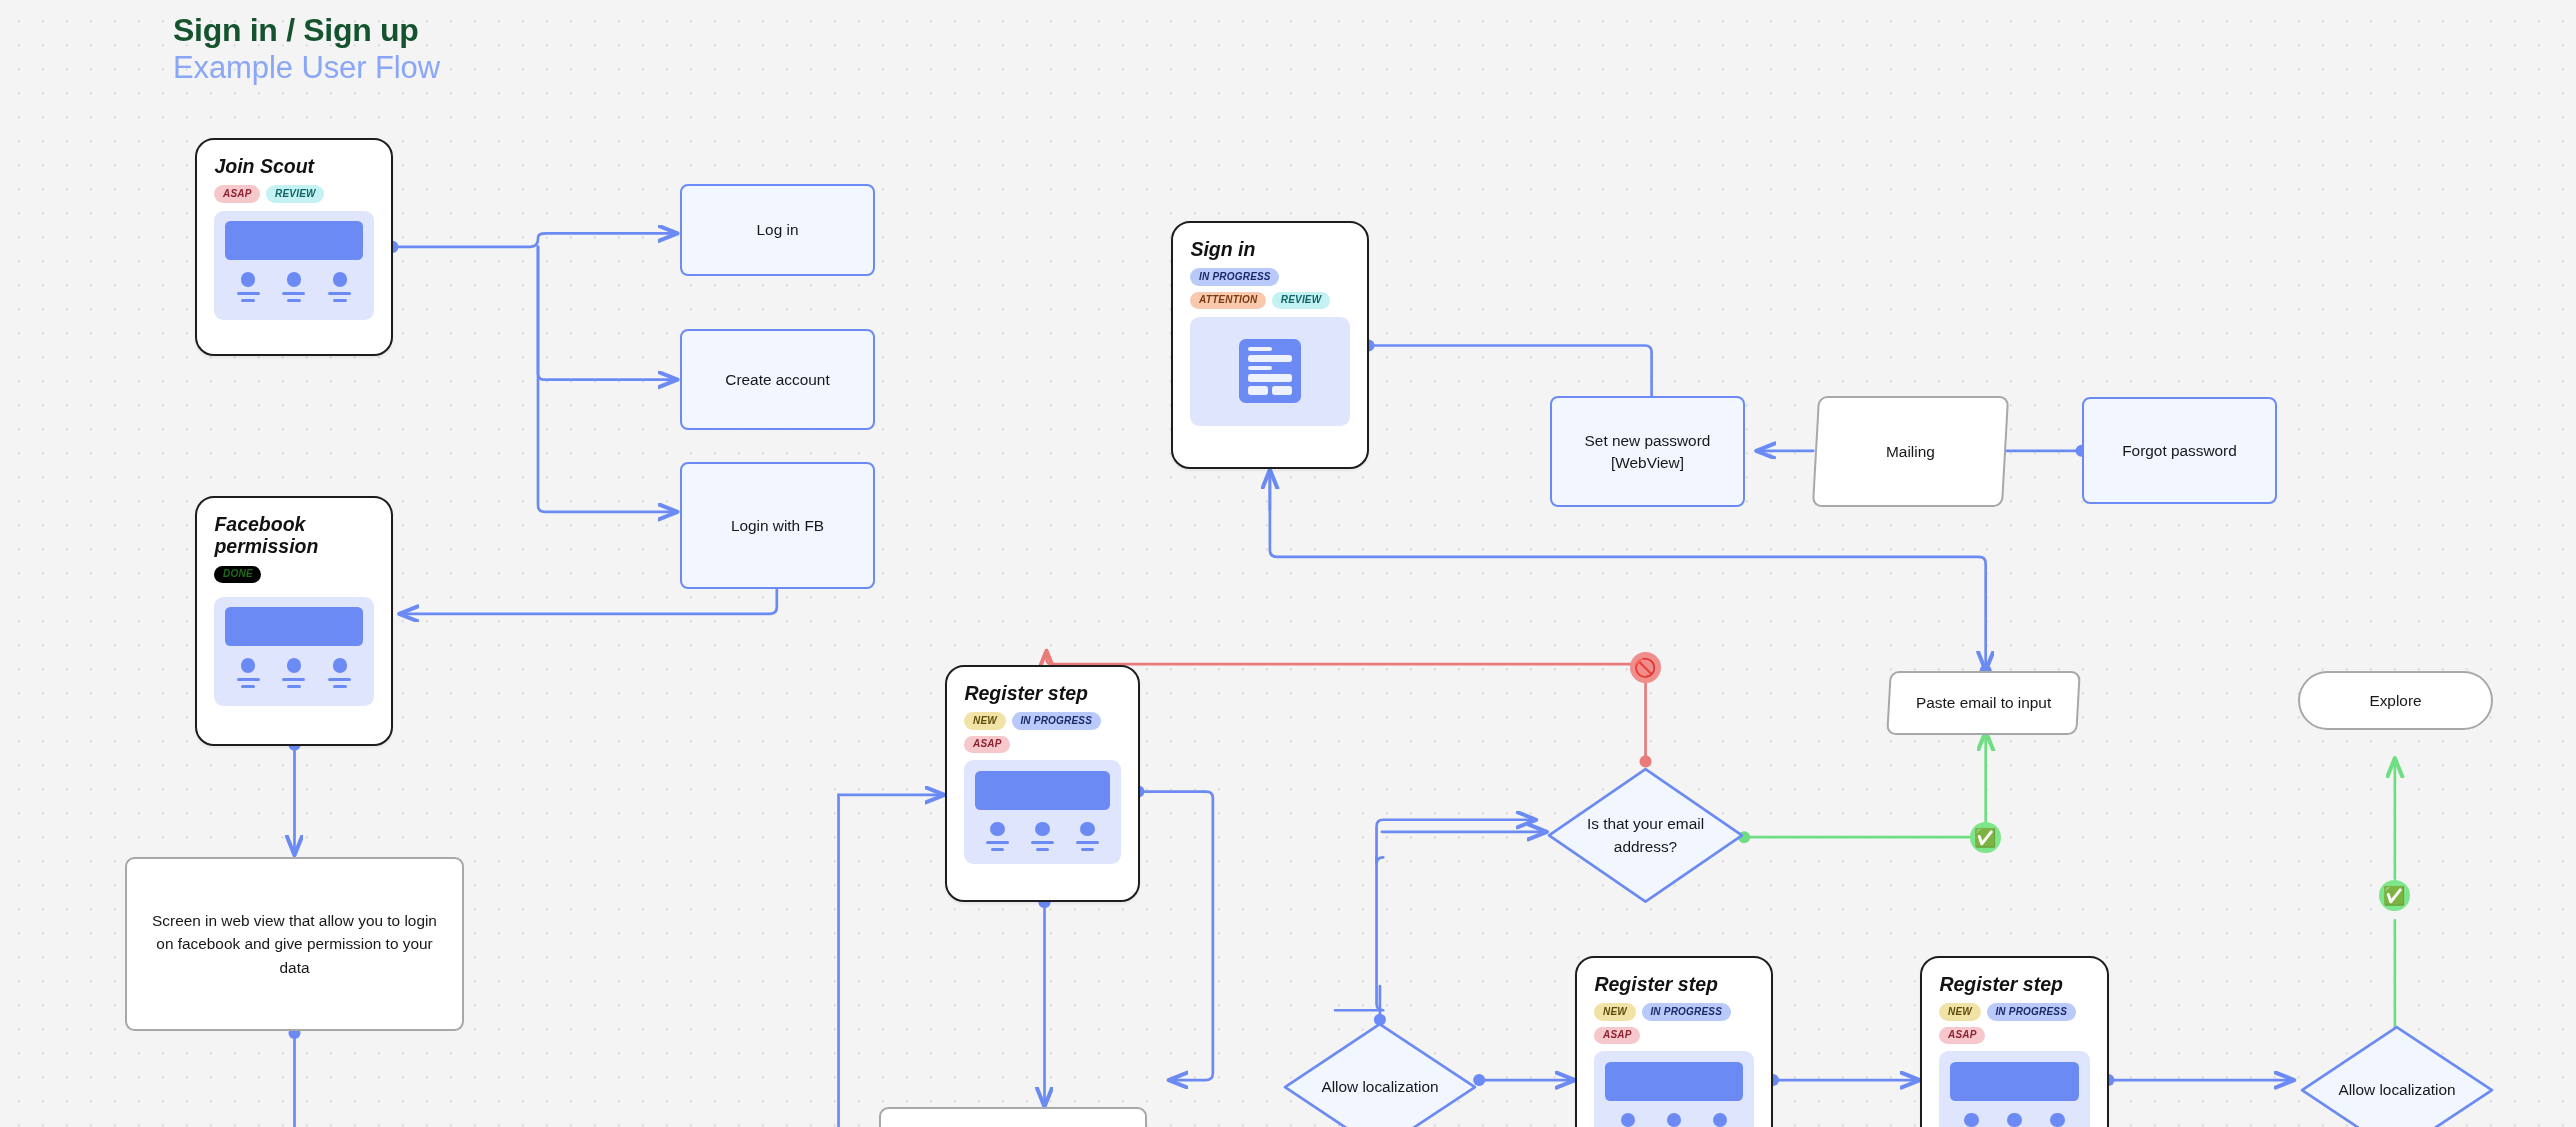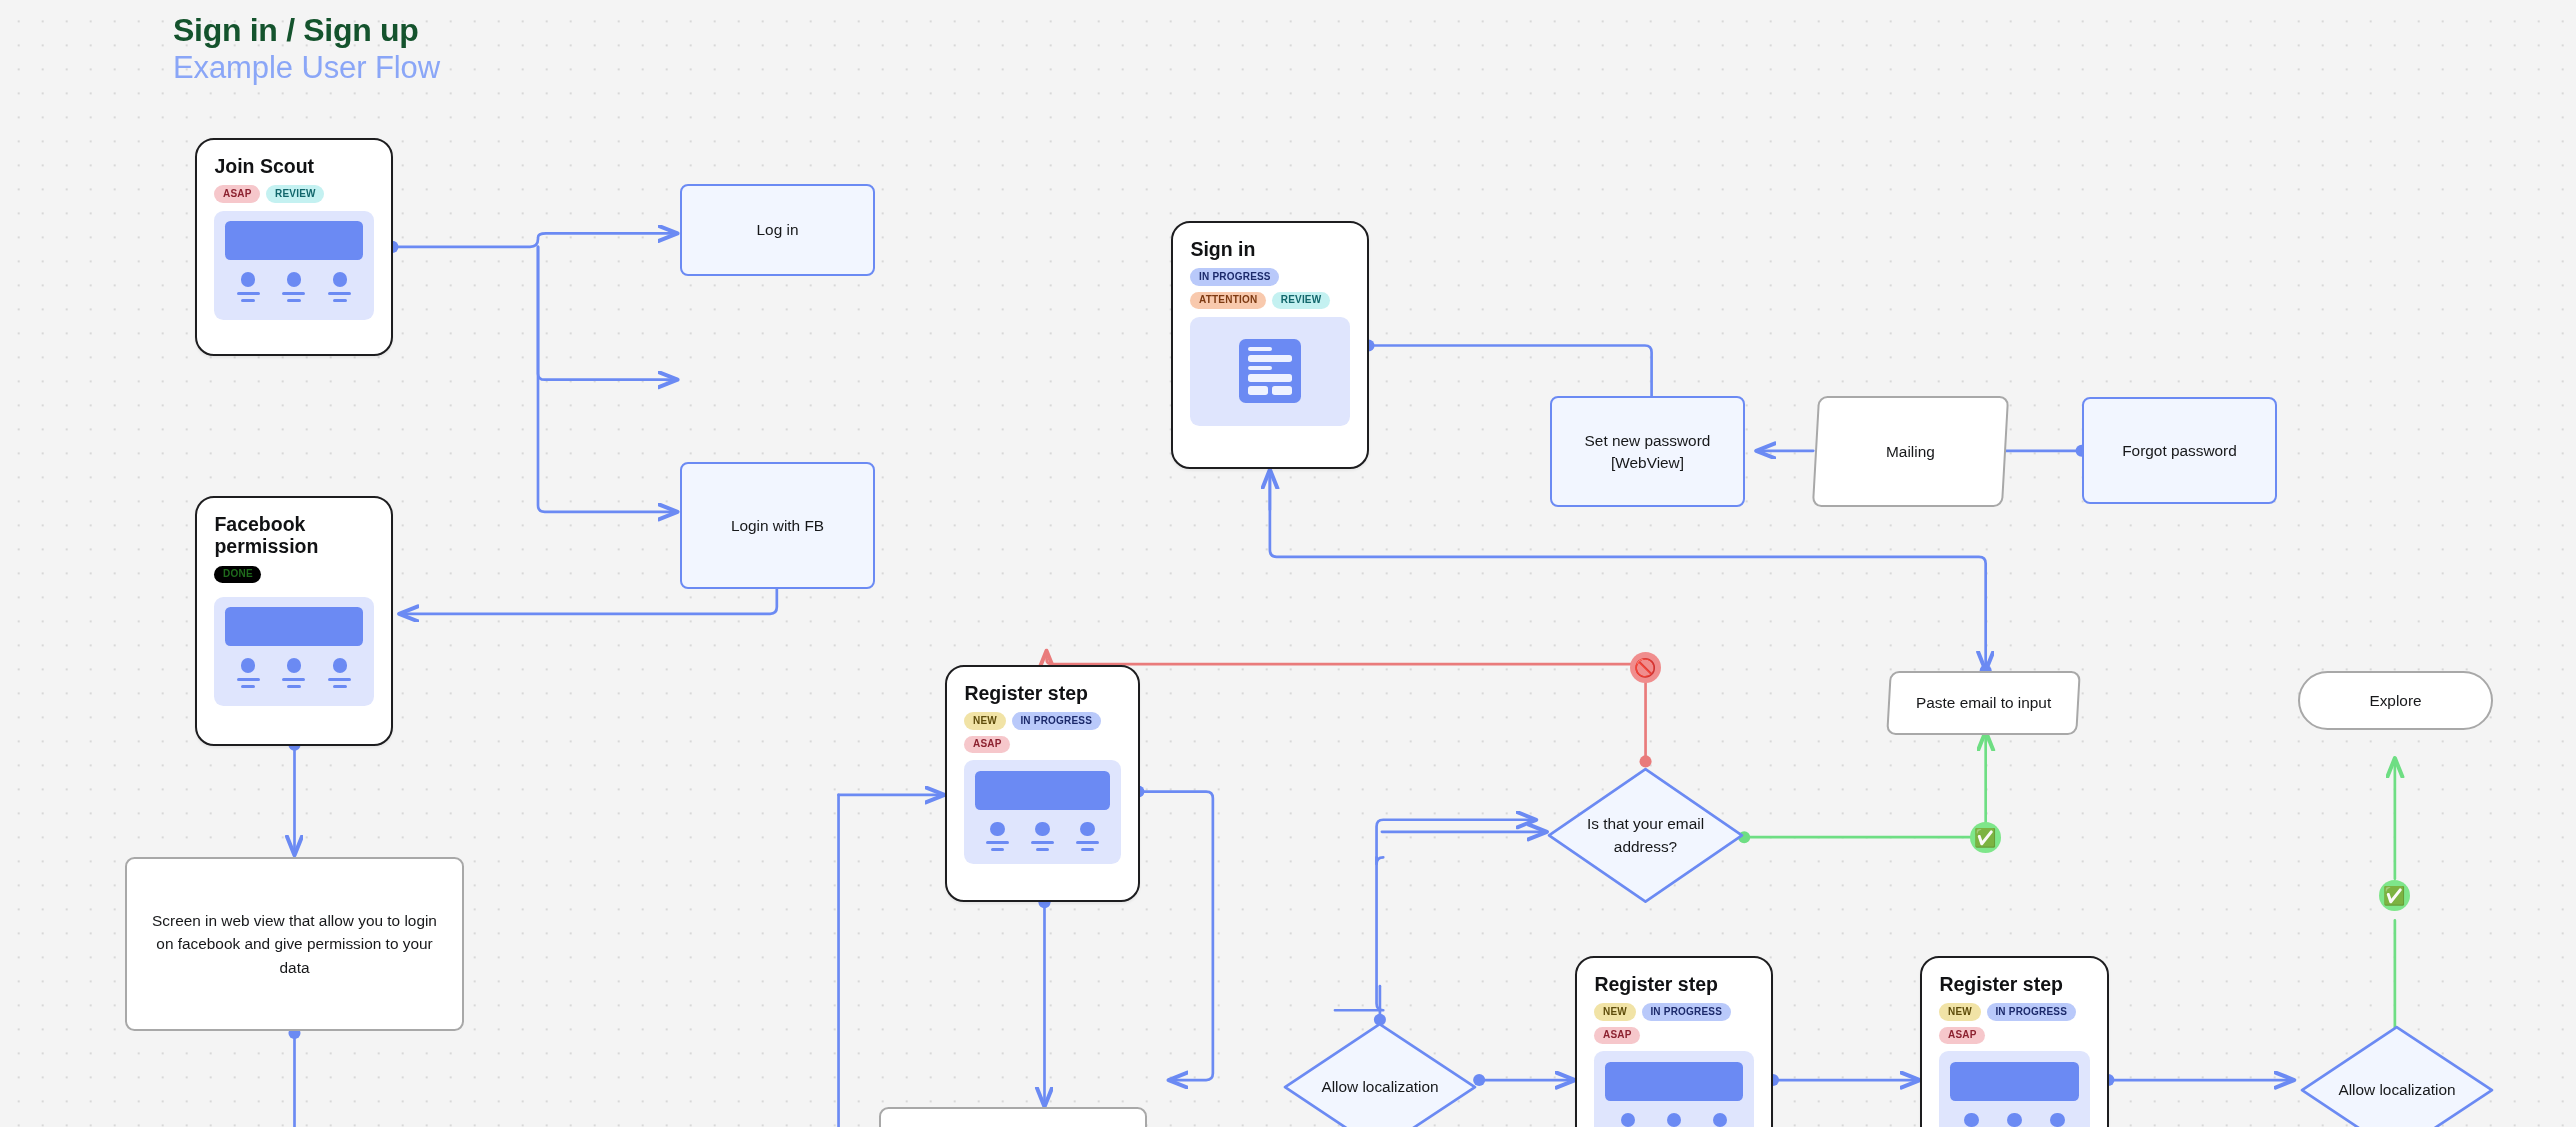--- a/index.html
+++ b/index.html
@@ -18,20 +18,21 @@
   
   #title{position:absolute;left:173px;top:12px;line-height:1.18;}
   #title .t1{font-size:32px;font-weight:bold;color:#14532d;letter-spacing:-0.3px;}
   #title .t2{font-size:31px;font-weight:normal;color:#8aa6f7;letter-spacing:-0.1px;}
 
   
   .screen-card{
     position:absolute;background:#ffffff;border:2.7px solid #1d1d1f;border-radius:19px;
     box-sizing:border-box;padding:14.8px 17.4px 0 17.4px;
     box-shadow:0 1.3px 2.7px rgba(0,0,0,.06);
+    font-style:italic;
   }
   .screen-title{font-size:19.5px;font-weight:bold;color:#111214;line-height:1.16;margin-bottom:8px;}
   .tagrow{display:flex;flex-wrap:wrap;gap:6px;margin-bottom:4px;}
   .tag{
     font-size:10px;font-weight:bold;letter-spacing:0.2px;
     padding:3.4px 8.7px 4px;border-radius:670px;white-space:nowrap;line-height:1;
   }
   .tag-asap{background:#f6c7cb;color:#8c2230;}
   .tag-review{background:#c4f1f1;color:#12666b;}
   .tag-done{background:#000000;color:#1f6b1c;}
@@ -344,20 +345,23 @@
             <div class="wf-dot"></div>
           </div>
       </div>
     </div>
   </div>
 
   <div class="pbox" style="left:680px;top:184px;width:195px;height:92px;">
     <span>Log in</span>
   </div>
 
+  <div class="pbox" style="left:680px;top:329px;width:195px;height:101px;">
+    <span>Create account</span>
+  </div>
 
   <div class="pbox" style="left:680px;top:462px;width:195px;height:127px;">
     <span>Login with FB</span>
   </div>
 
   <div class="pbox" style="left:1550px;top:396px;width:195px;height:111px;">
     <span>Set new password [WebView]</span>
   </div>
 
   <div class="pbox" style="left:2082px;top:397px;width:195px;height:107px;">

